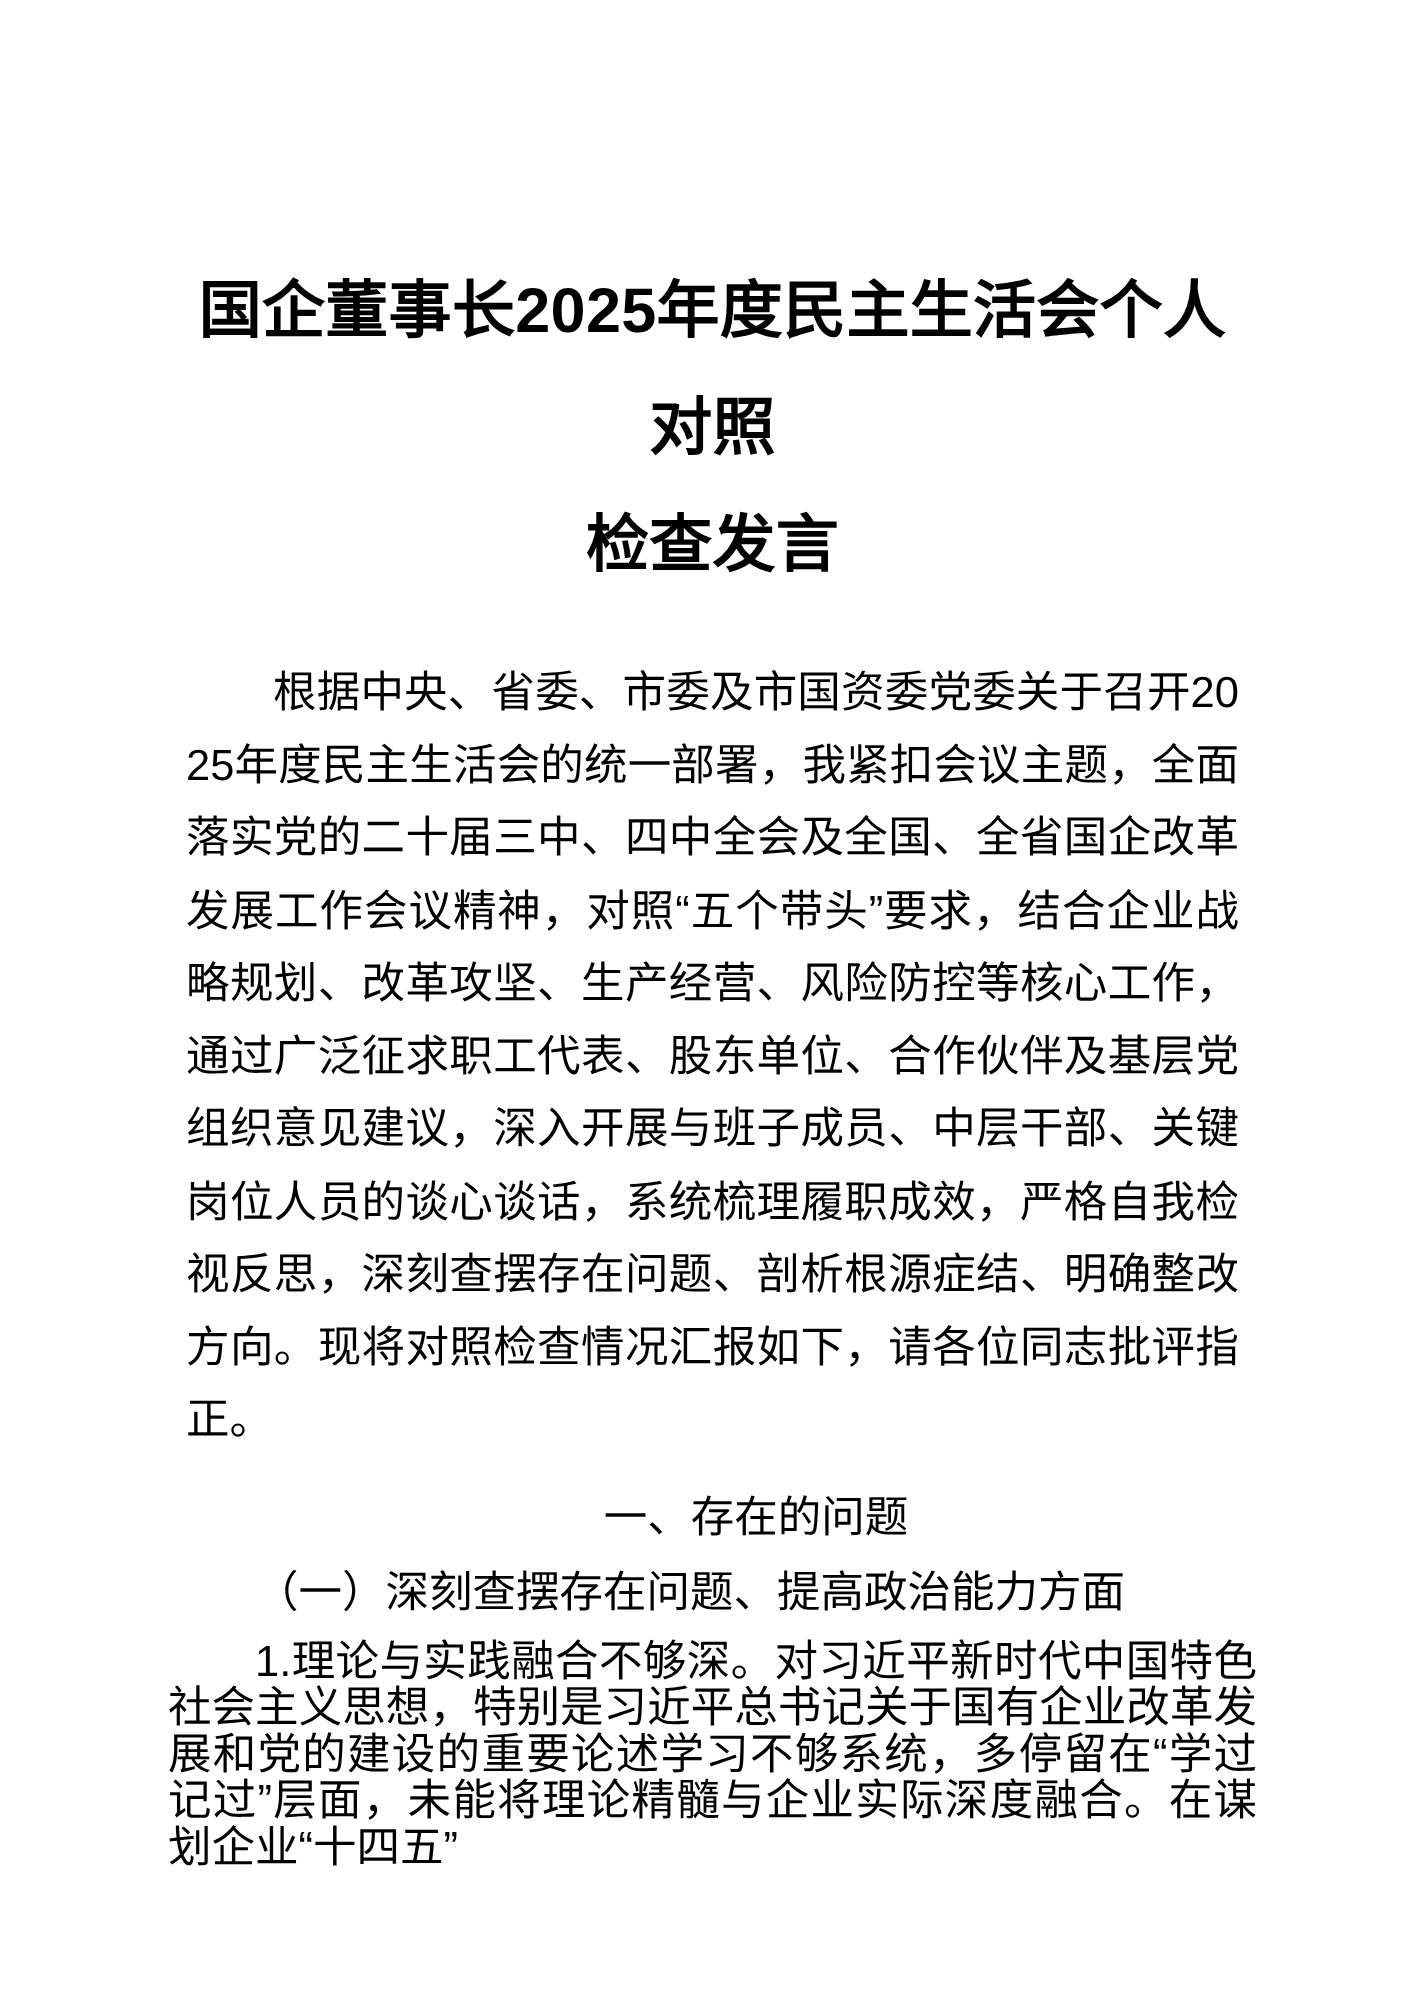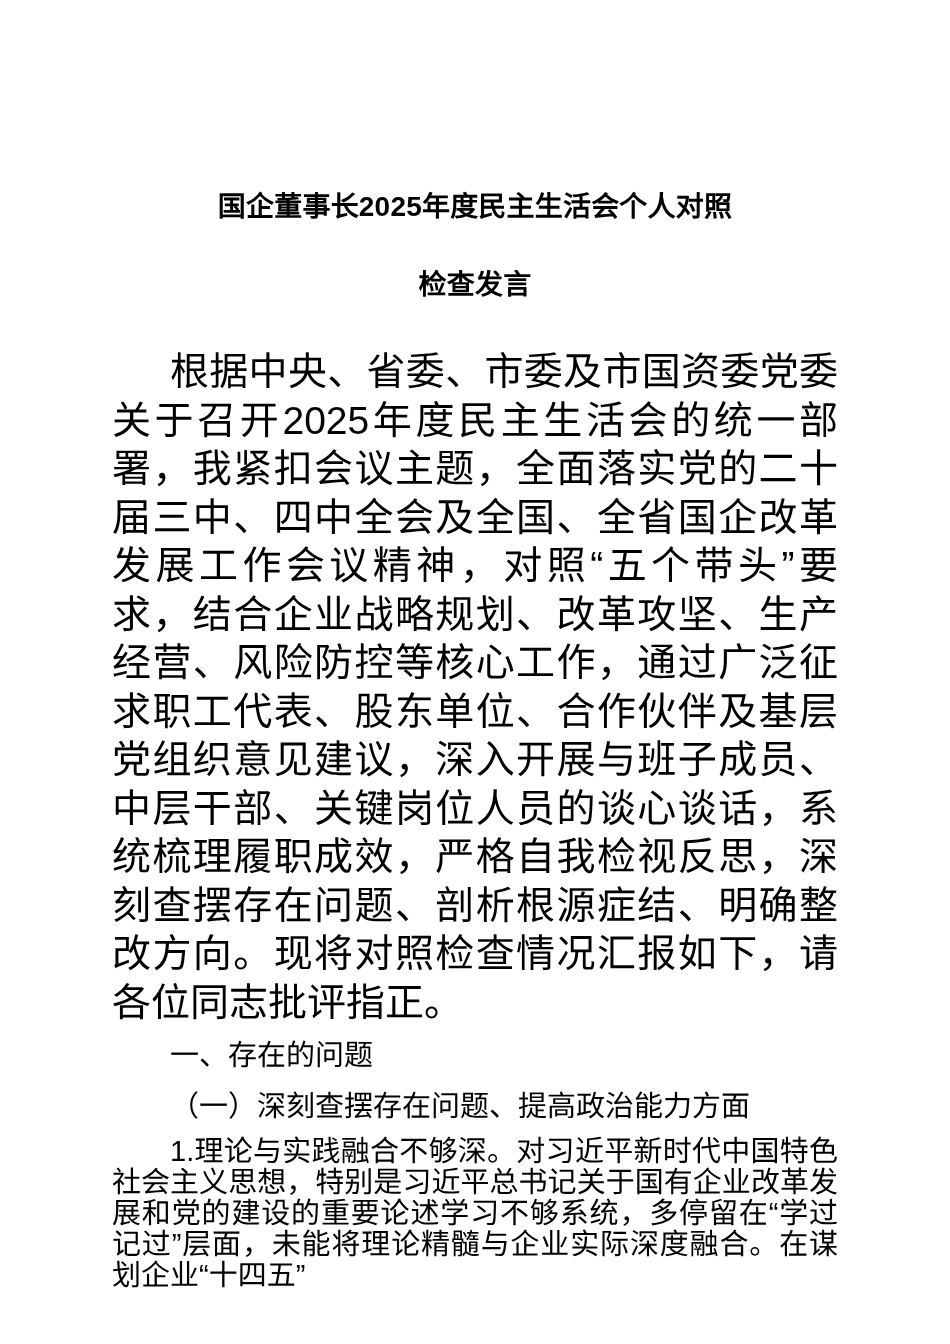--- a/index.html
+++ b/index.html
@@ -30,37 +30,37 @@
     position: absolute;
     left: 112px;
     top: 0;
     width: 726px;
   }
 
   
   .doc-title {
     margin: 0;
     padding-top: 168px;
-    font-size: 28px;
+    font-size: 42px;
     font-weight: 700;
     line-height: 78px;
     text-align: center;
     letter-spacing: 0.2px;
     white-space: normal;
   }
   .title-line {
     display: block;
   }
   .title-line-2 {
   }
 
   
   .para {
-    margin: 0;
-    font-size: 39px;
+    margin: 12px;
+    font-size: 29px;
     line-height: 48.5px;
     text-align: justify;
     text-justify: inter-ideograph;
     text-align-last: left;
     letter-spacing: 0;
     word-break: break-all;
   }
 
   .para-lead {
     padding-top: 24px;
@@ -70,21 +70,21 @@
   
   .heading-1,
   .heading-2 {
     margin: 0;
     font-size: 29px;
     line-height: 48.5px;
     font-weight: 400;
     text-align: left;
     text-indent: 58px;
   }
-  .heading-1 { padding-top: 4px; }
+  .heading-1 { padding-top: 4px; text-align: center; }
   .heading-2 { padding-top: 2px; }
 
   
   .para-tight {
     margin: 0;
     padding-top: 6px;
     font-size: 29px;
     line-height: 31px;
     text-align: justify;
     text-justify: inter-ideograph;

